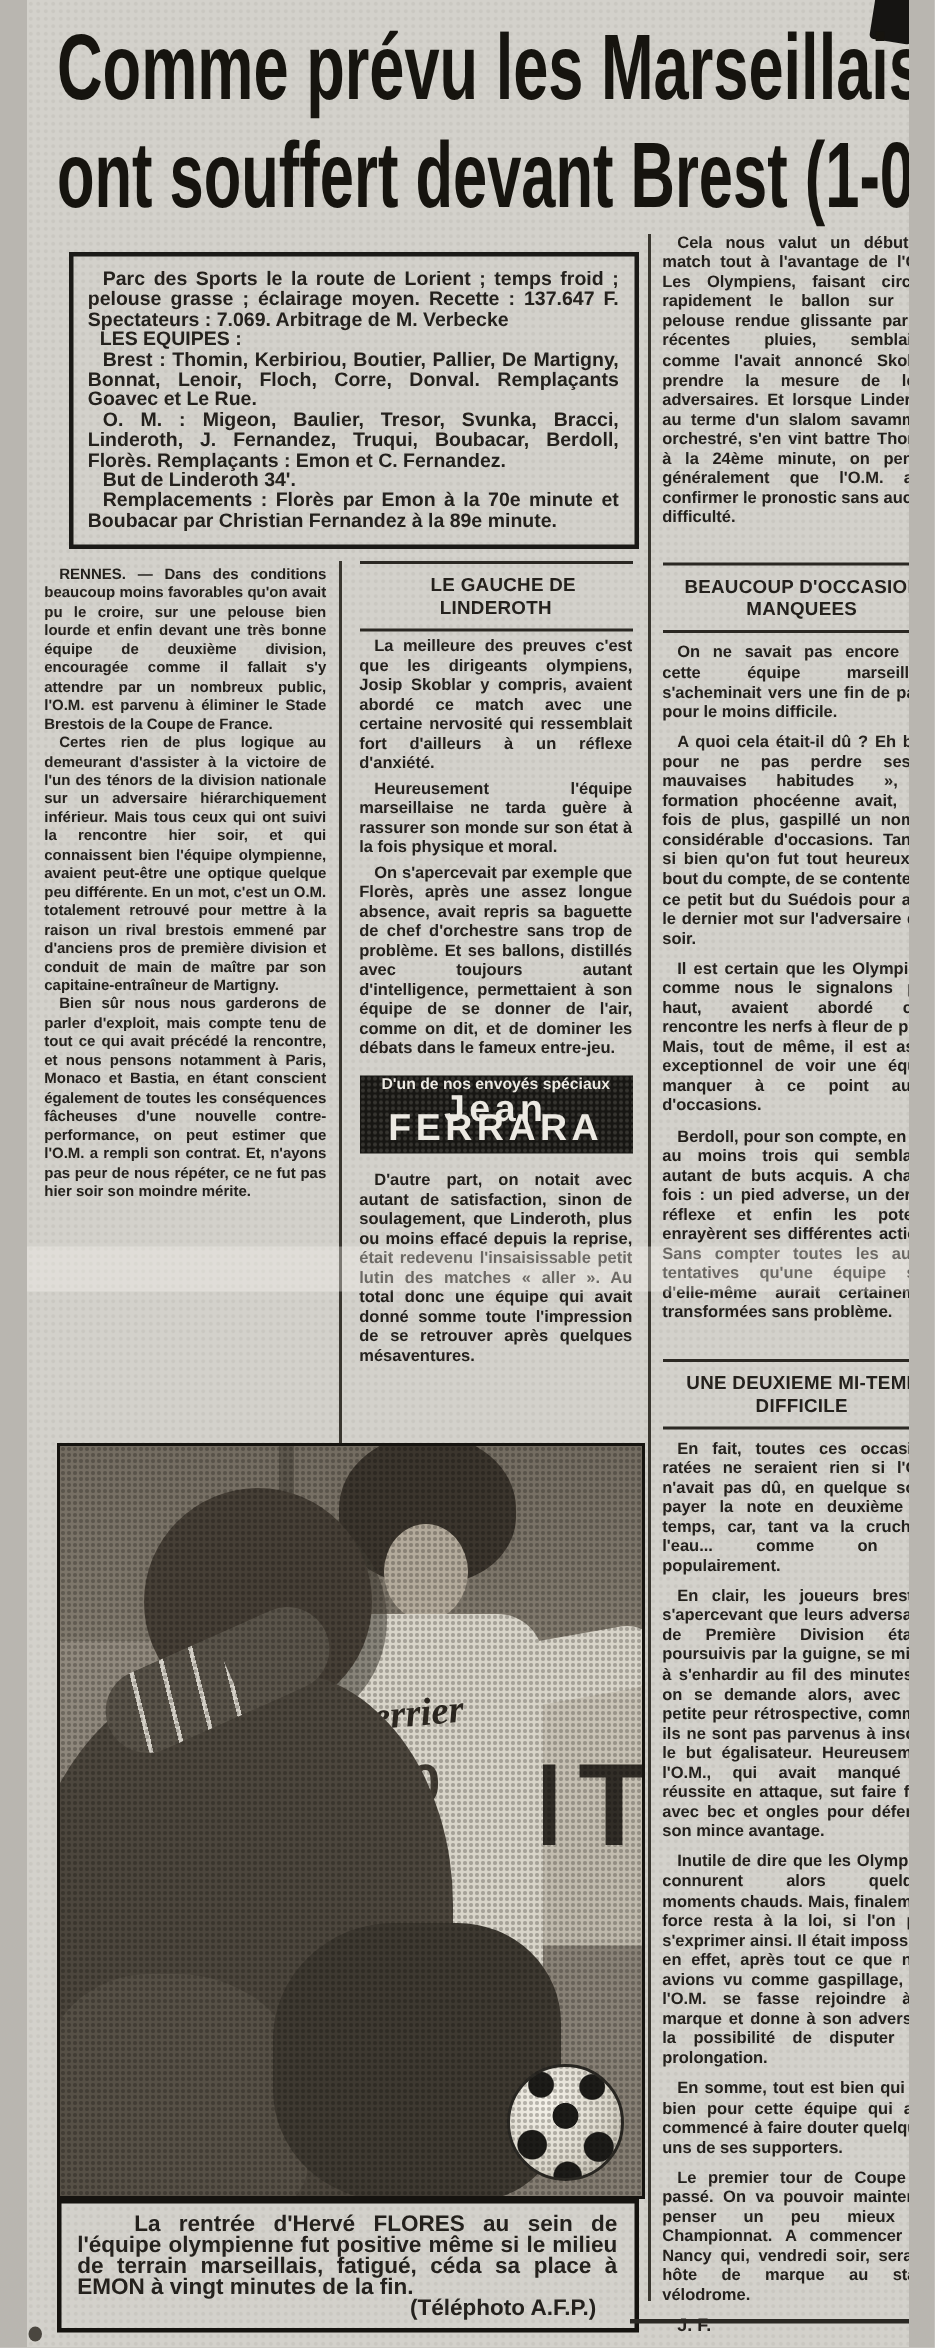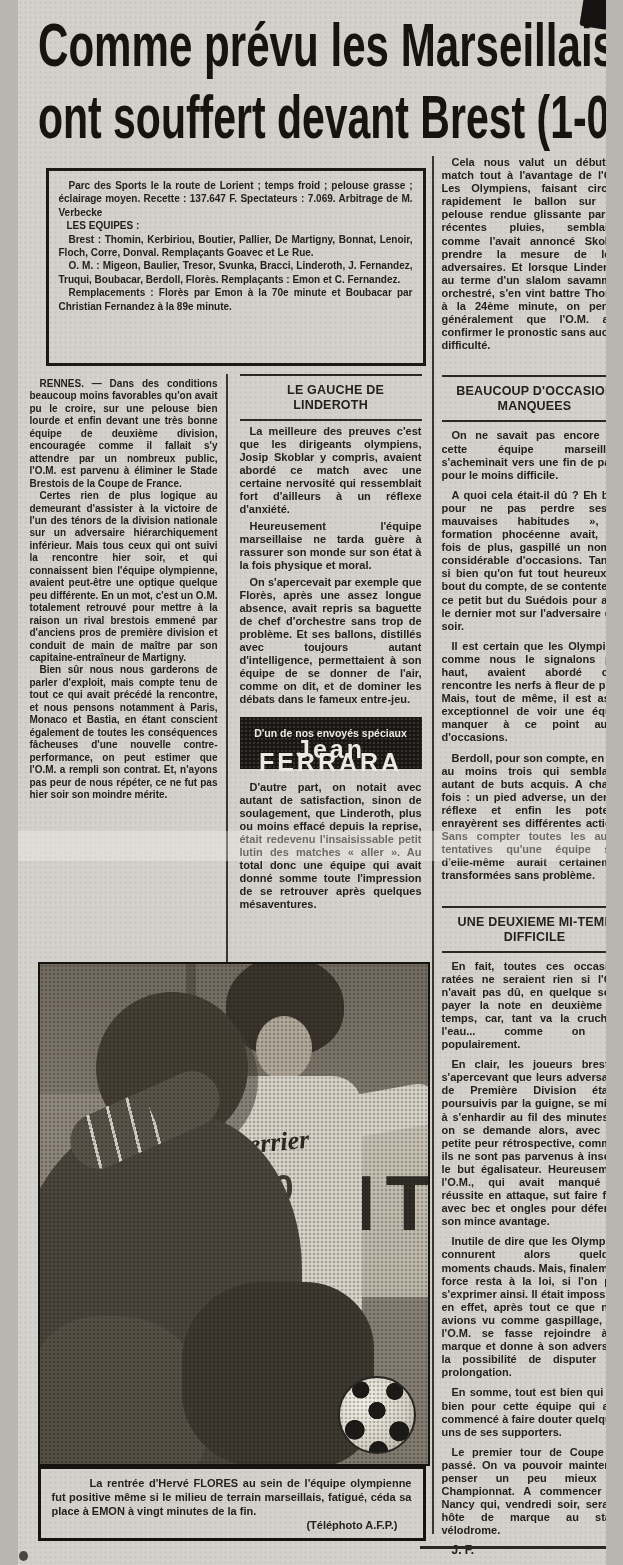--- a/index.html
+++ b/index.html
@@ -12,21 +12,21 @@
     color:#24211d;
   }
   .corner-mark{position:absolute;right:-4px;top:-8px;width:28px;height:36px;background:#151412;transform:rotate(9deg);border-radius:3px;}
   .speck{position:absolute;left:1px;top:1551px;width:9px;height:10px;background:#4a463f;border-radius:50%;}
 
   .headline-svg{position:absolute;left:12px;top:8px;}
 
   .infobox{
     position:absolute;left:28px;top:168px;width:380px;height:198px;box-sizing:border-box;
     border:3px solid #1b1a17;padding:8px 10px;
-    font-size:10px;line-height:13.4px;font-weight:bold;text-align:justify;
+    font-size:13px;line-height:13.4px;font-weight:bold;text-align:justify;
   }
   .infobox p{margin:0;text-indent:10px;}
   .infobox p.noindent{text-indent:0;}
 
   .vrule1{position:absolute;left:208px;top:374px;width:2px;height:588px;background:#39362f;}
   .vrule2{position:absolute;left:414px;top:156px;width:2px;height:1378px;background:#39362f;}
   .bottom-rule{position:absolute;left:402px;top:1546px;width:220px;height:3px;background:#2a2823;}
   .scan-band{position:absolute;left:0;top:831px;width:623px;height:30px;background:rgba(248,246,240,0.34);pointer-events:none;}
 
   .col{position:absolute;text-align:justify;font-weight:bold;}
@@ -40,21 +40,21 @@
   .col-heading{
     border-top:2px solid #2b2823;border-bottom:2px solid #2b2823;
     padding:7px 2px 6px;margin:0 0 9px;
     text-align:center;font-weight:bold;font-size:12.5px;line-height:15px;letter-spacing:0.2px;text-indent:0;
   }
   .right-col .col-heading{margin-top:23px;}
 
   .byline-box{
     margin:11px 0 12px;height:52px;background:#171613;
     background-image:radial-gradient(rgba(215,210,198,0.16) 1px, transparent 1.6px);background-size:4px 4px;
-    color:#ece9e2;text-align:center;display:flex;flex-direction:column;justify-content:flex-end;gap:3px;
+    color:#ece9e2;text-align:center;display:flex;flex-direction:column;justify-content:flex-start;gap:3px;
   }
   .byline-label{font-size:10.5px;font-weight:bold;}
   .byline-name{font-size:25px;font-weight:bold;letter-spacing:3px;}
 
   .signature{padding-right:16px;font-weight:bold;font-size:12px;margin-top:2px;}
 
   
   .photo-frame{
     position:absolute;left:20px;top:962px;width:388px;height:500px;box-sizing:content-box;
     border:2px solid #15130f;overflow:hidden;
@@ -86,21 +86,21 @@
       radial-gradient(circle at 74% 18%, #1d1c19 10%, transparent 11%),
       radial-gradient(circle at 52% 98%, #1d1c19 11%, transparent 12%),
       radial-gradient(circle at 32% 32%, #f4f1e9, #d9d5c9 62%, #a39e92 100%);}
   .ph-halftone{left:0;top:0;width:100%;height:100%;
     background-image:radial-gradient(rgba(38,35,30,0.28) 1px, transparent 1.7px);
     background-size:4px 4px;mix-blend-mode:multiply;}
 
   .caption-box{
     position:absolute;left:20px;top:1466px;width:388px;box-sizing:border-box;
     border:3px solid #15130f;padding:7px 11px 6px;
-    font-size:11px;line-height:14px;font-weight:bold;text-align:justify;
+    font-size:15px;line-height:14px;font-weight:bold;text-align:justify;
   }
   .caption-box .cap{margin:0;text-indent:38px;}
   .caption-box .credit{margin:0;text-align:right;padding-right:14px;}
 </style>
 </head>
 <body>
 
 <div class="page">
 
   <div class="corner-mark"></div>
@@ -109,20 +109,21 @@
   <svg class="headline-svg" width="600" height="146" viewBox="0 0 600 146">
     <text x="8" y="58" font-family="Liberation Sans, sans-serif" font-size="62" font-weight="bold" fill="#16140f" textLength="578" lengthAdjust="spacingAndGlyphs">Comme prévu les Marseillais</text>
     <text x="8" y="130" font-family="Liberation Sans, sans-serif" font-size="62" font-weight="bold" fill="#16140f" textLength="585" lengthAdjust="spacingAndGlyphs">ont souffert devant Brest (1-0)</text>
   </svg>
 
   <div class="infobox">
     <p>Parc des Sports le la route de Lorient ; temps froid ; pelouse grasse ; éclairage moyen. Recette : 137.647 F. Spectateurs : 7.069. Arbitrage de M. Verbecke</p>
     <p class="noindent" style="text-indent:8px">LES EQUIPES :</p>
     <p>Brest : Thomin, Kerbiriou, Boutier, Pallier, De Martigny, Bonnat, Lenoir, Floch, Corre, Donval. Remplaçants Goavec et Le Rue.</p>
     <p>O. M. : Migeon, Baulier, Tresor, Svunka, Bracci, Linderoth, J. Fernandez, Truqui, Boubacar, Berdoll, Florès. Remplaçants : Emon et C. Fernandez.</p>
+    <p>But de Linderoth 34'.</p>
     <p>Remplacements : Florès par Emon à la 70e minute et Boubacar par Christian Fernandez à la 89e minute.</p>
   </div>
 
   <div class="vrule1"></div>
   <div class="vrule2"></div>
 
   <div class="col left-col">
     <p>RENNES. — Dans des conditions beaucoup moins favorables qu'on avait pu le croire, sur une pelouse bien lourde et enfin devant une très bonne équipe de deuxième division, encouragée comme il fallait s'y attendre par un nombreux public, l'O.M. est parvenu à éliminer le Stade Brestois de la Coupe de France.</p>
     <p>Certes rien de plus logique au demeurant d'assister à la victoire de l'un des ténors de la division nationale sur un adversaire hiérarchiquement inférieur. Mais tous ceux qui ont suivi la rencontre hier soir, et qui connaissent bien l'équipe olympienne, avaient peut-être une optique quelque peu différente. En un mot, c'est un O.M. totalement retrouvé pour mettre à la raison un rival brestois emmené par d'anciens pros de première division et conduit de main de maître par son capitaine-entraîneur de Martigny.</p>
     <p>Bien sûr nous nous garderons de parler d'exploit, mais compte tenu de tout ce qui avait précédé la rencontre, et nous pensons notamment à Paris, Monaco et Bastia, en étant conscient également de toutes les conséquences fâcheuses d'une nouvelle contre-performance, on peut estimer que l'O.M. a rempli son contrat. Et, n'ayons pas peur de nous répéter, ce ne fut pas hier soir son moindre mérite.</p>

